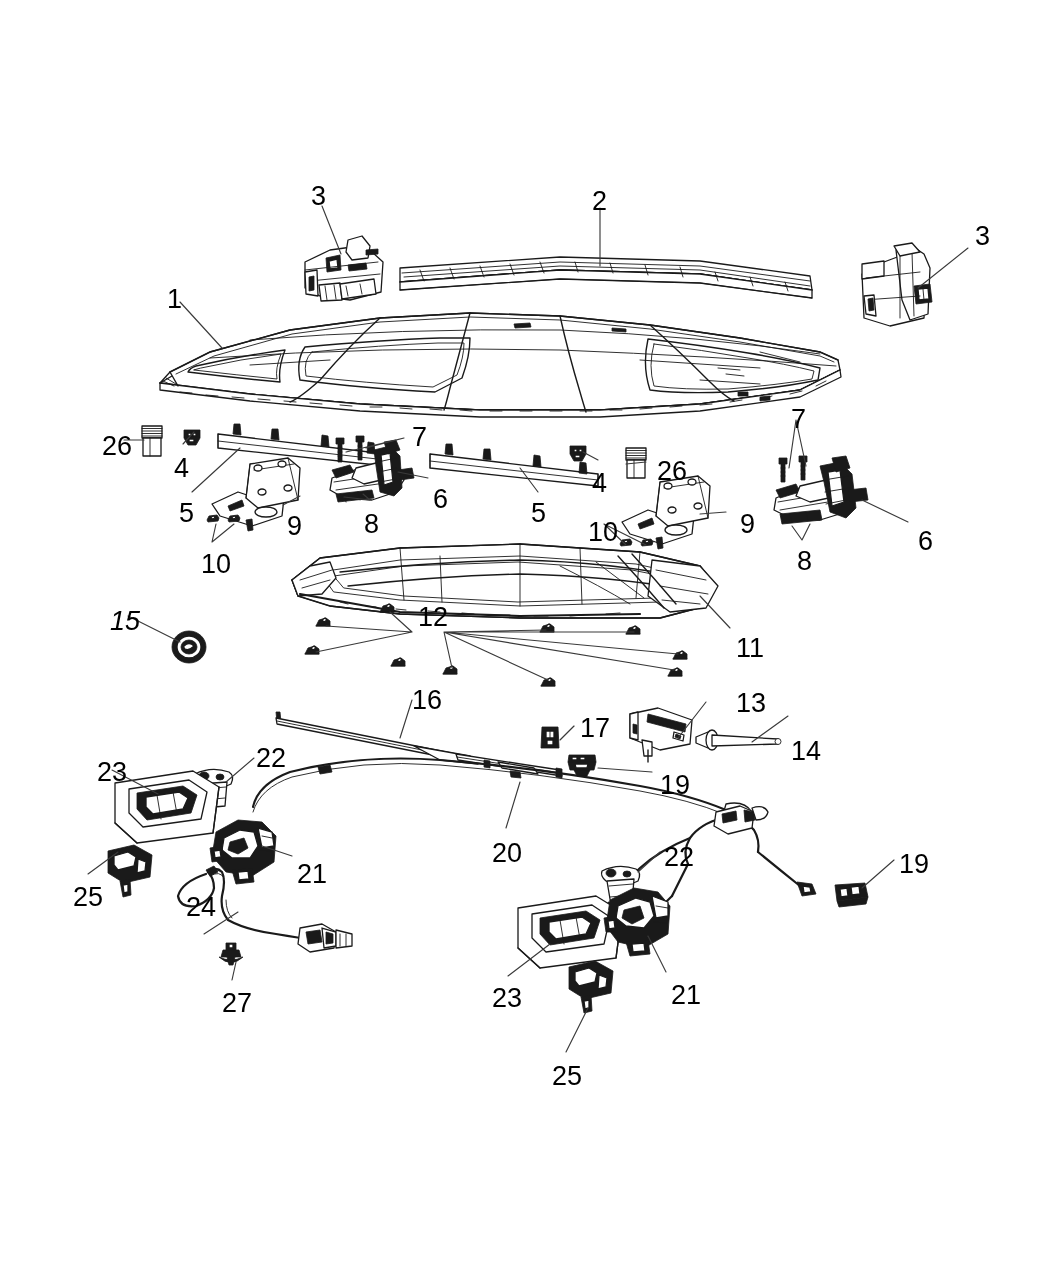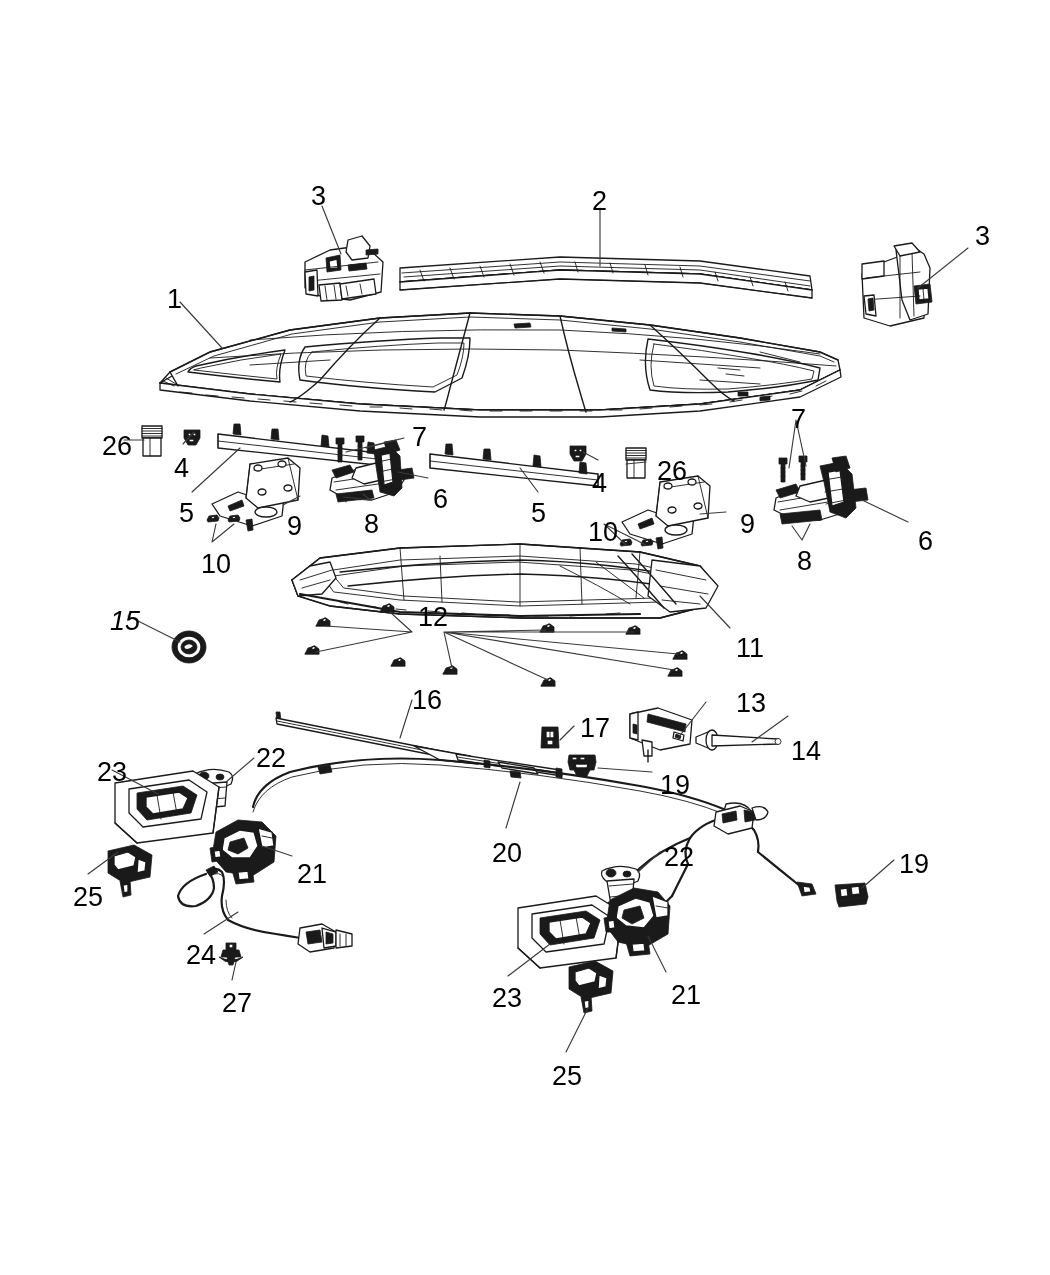--- a/index.html
+++ b/index.html
@@ -594,19 +594,19 @@
   <div class="lbl" style="left:736px;top:690px;">13</div>
   <div class="lbl" style="left:791px;top:703px;margin-top:35px;">14</div>
   <div class="lbl" style="left:660px;top:772px;">19</div>
   <div class="lbl" style="left:97px;top:759px;">23</div>
   <div class="lbl" style="left:256px;top:745px;">22</div>
   <div class="lbl" style="left:492px;top:840px;text-align:right;">20</div>
   <div class="lbl" style="left:297px;top:861px;">21</div>
   <div class="lbl" style="left:73px;top:884px;">25</div>
   <div class="lbl" style="left:664px;top:844px;">22</div>
   <div class="lbl" style="left:899px;top:851px;">19</div>
-  <div class="lbl" style="left:186px;top:942px;">24</div>
+  <div class="lbl" style="left:186px;top:894px;">24</div>
   <div class="lbl" style="left:222px;top:990px;">27</div>
   <div class="lbl" style="left:492px;top:985px;">23</div>
   <div class="lbl" style="left:671px;top:982px;">21</div>
   <div class="lbl" style="left:552px;top:1063px;">25</div>
 
 </div>
 
 </body></html>

